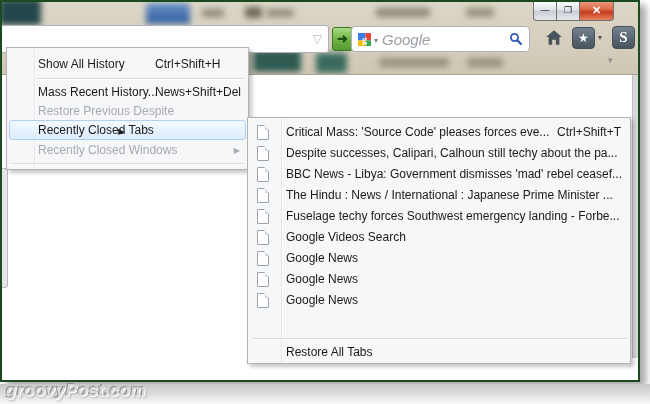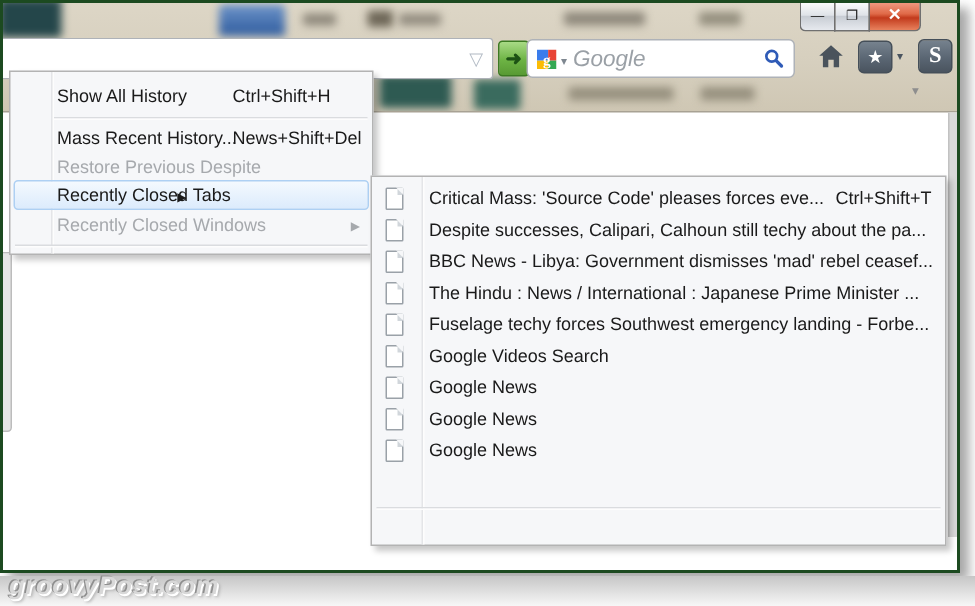--- a/index.html
+++ b/index.html
@@ -243,20 +243,23 @@
   </div>
 
   <div class="sub-row">
     <span class="doc-icon"></span>
     <span class="sub-title">Google News</span>
 
   </div>
 
 </div>
       <div class="sub-sep"></div>
+      <div class="restore-all">
+        <span class="sub-title">Restore All Tabs</span>
+      </div>
     </div>
 
   </div>
 
   <div class="wm-strip">
     <span class="wm-text">groovyPost.com</span>
   </div>
 </div>
 
 </body></html>

